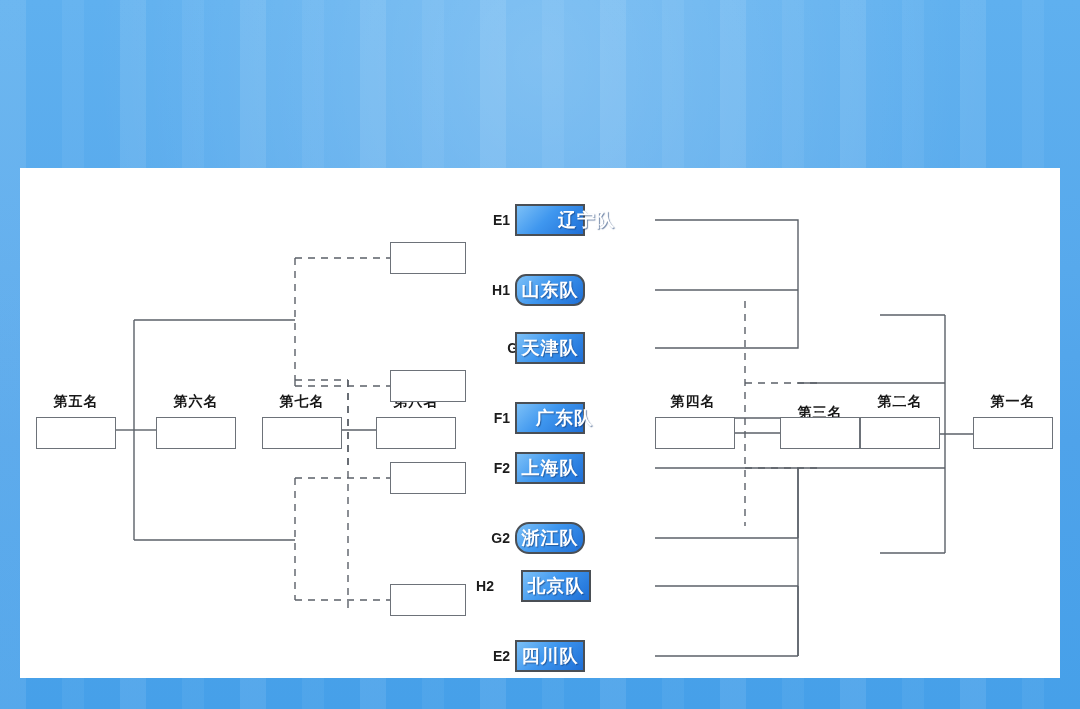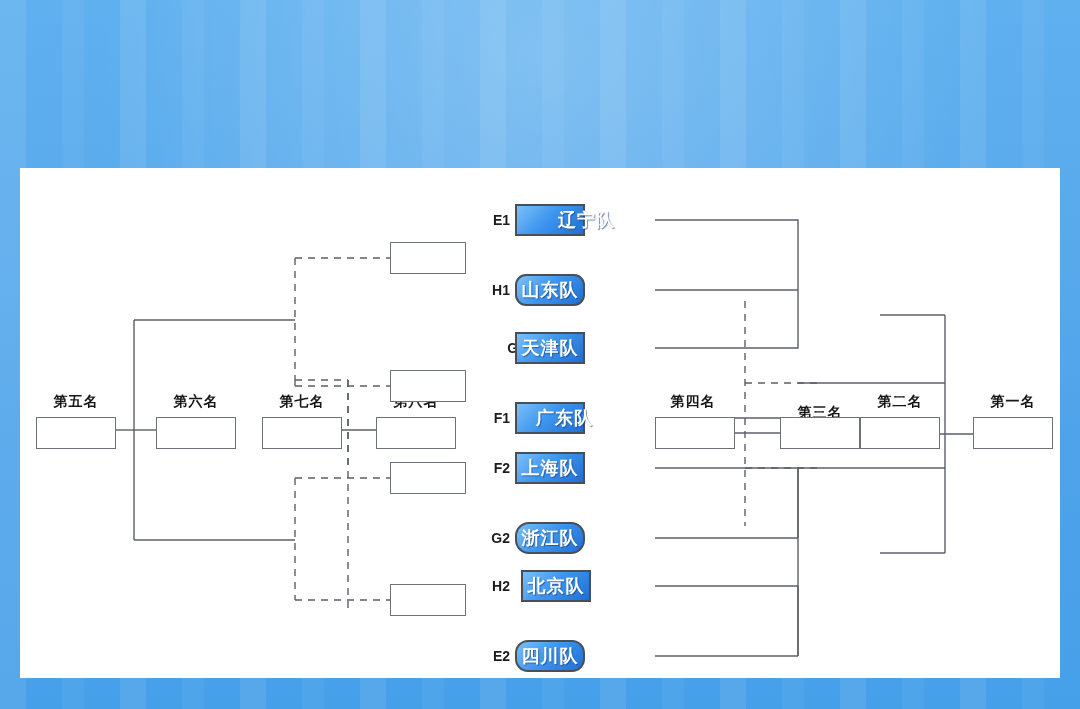--- a/index.html
+++ b/index.html
@@ -222,25 +222,25 @@
 
     <div class="seed" style="left:464px; top:234px;">F1</div>
     <div class="team" style="left:495px; top:234px;padding-left:19px;">广东队</div>
 
     <div class="seed" style="left:464px; top:284px;">F2</div>
     <div class="team" style="left:495px; top:284px;">上海队</div>
 
     <div class="seed" style="left:464px; top:354px;">G2</div>
     <div class="team" style="left:495px; top:354px;border-radius:14px;">浙江队</div>
 
-    <div class="seed" style="left:464px; top:402px;">H2</div>
+    <div class="seed" style="left:448px; top:402px;">H2</div>
     <div class="team" style="left:495px; top:402px;margin-left:6px;">北京队</div>
 
     <div class="seed" style="left:464px; top:472px;">E2</div>
-    <div class="team" style="left:495px; top:472px;border-radius:13px;">四川队</div>
+    <div class="team" style="left:495px; top:472px;">四川队</div>
 
     <div class="rank-label" style="left:625px; top:225px;font-family:Liberation Mono, monospace;">第四名</div>
     <div class="slot wide" style="left:635px; top:249px;"></div>
 
     <div class="rank-label" style="left:752px; top:236px;">第三名</div>
     <div class="slot wide" style="left:760px; top:249px;"></div>
 
     <div class="rank-label" style="left:832px; top:225px;">第二名</div>
     <div class="slot wide" style="left:840px; top:249px;"></div>
 

